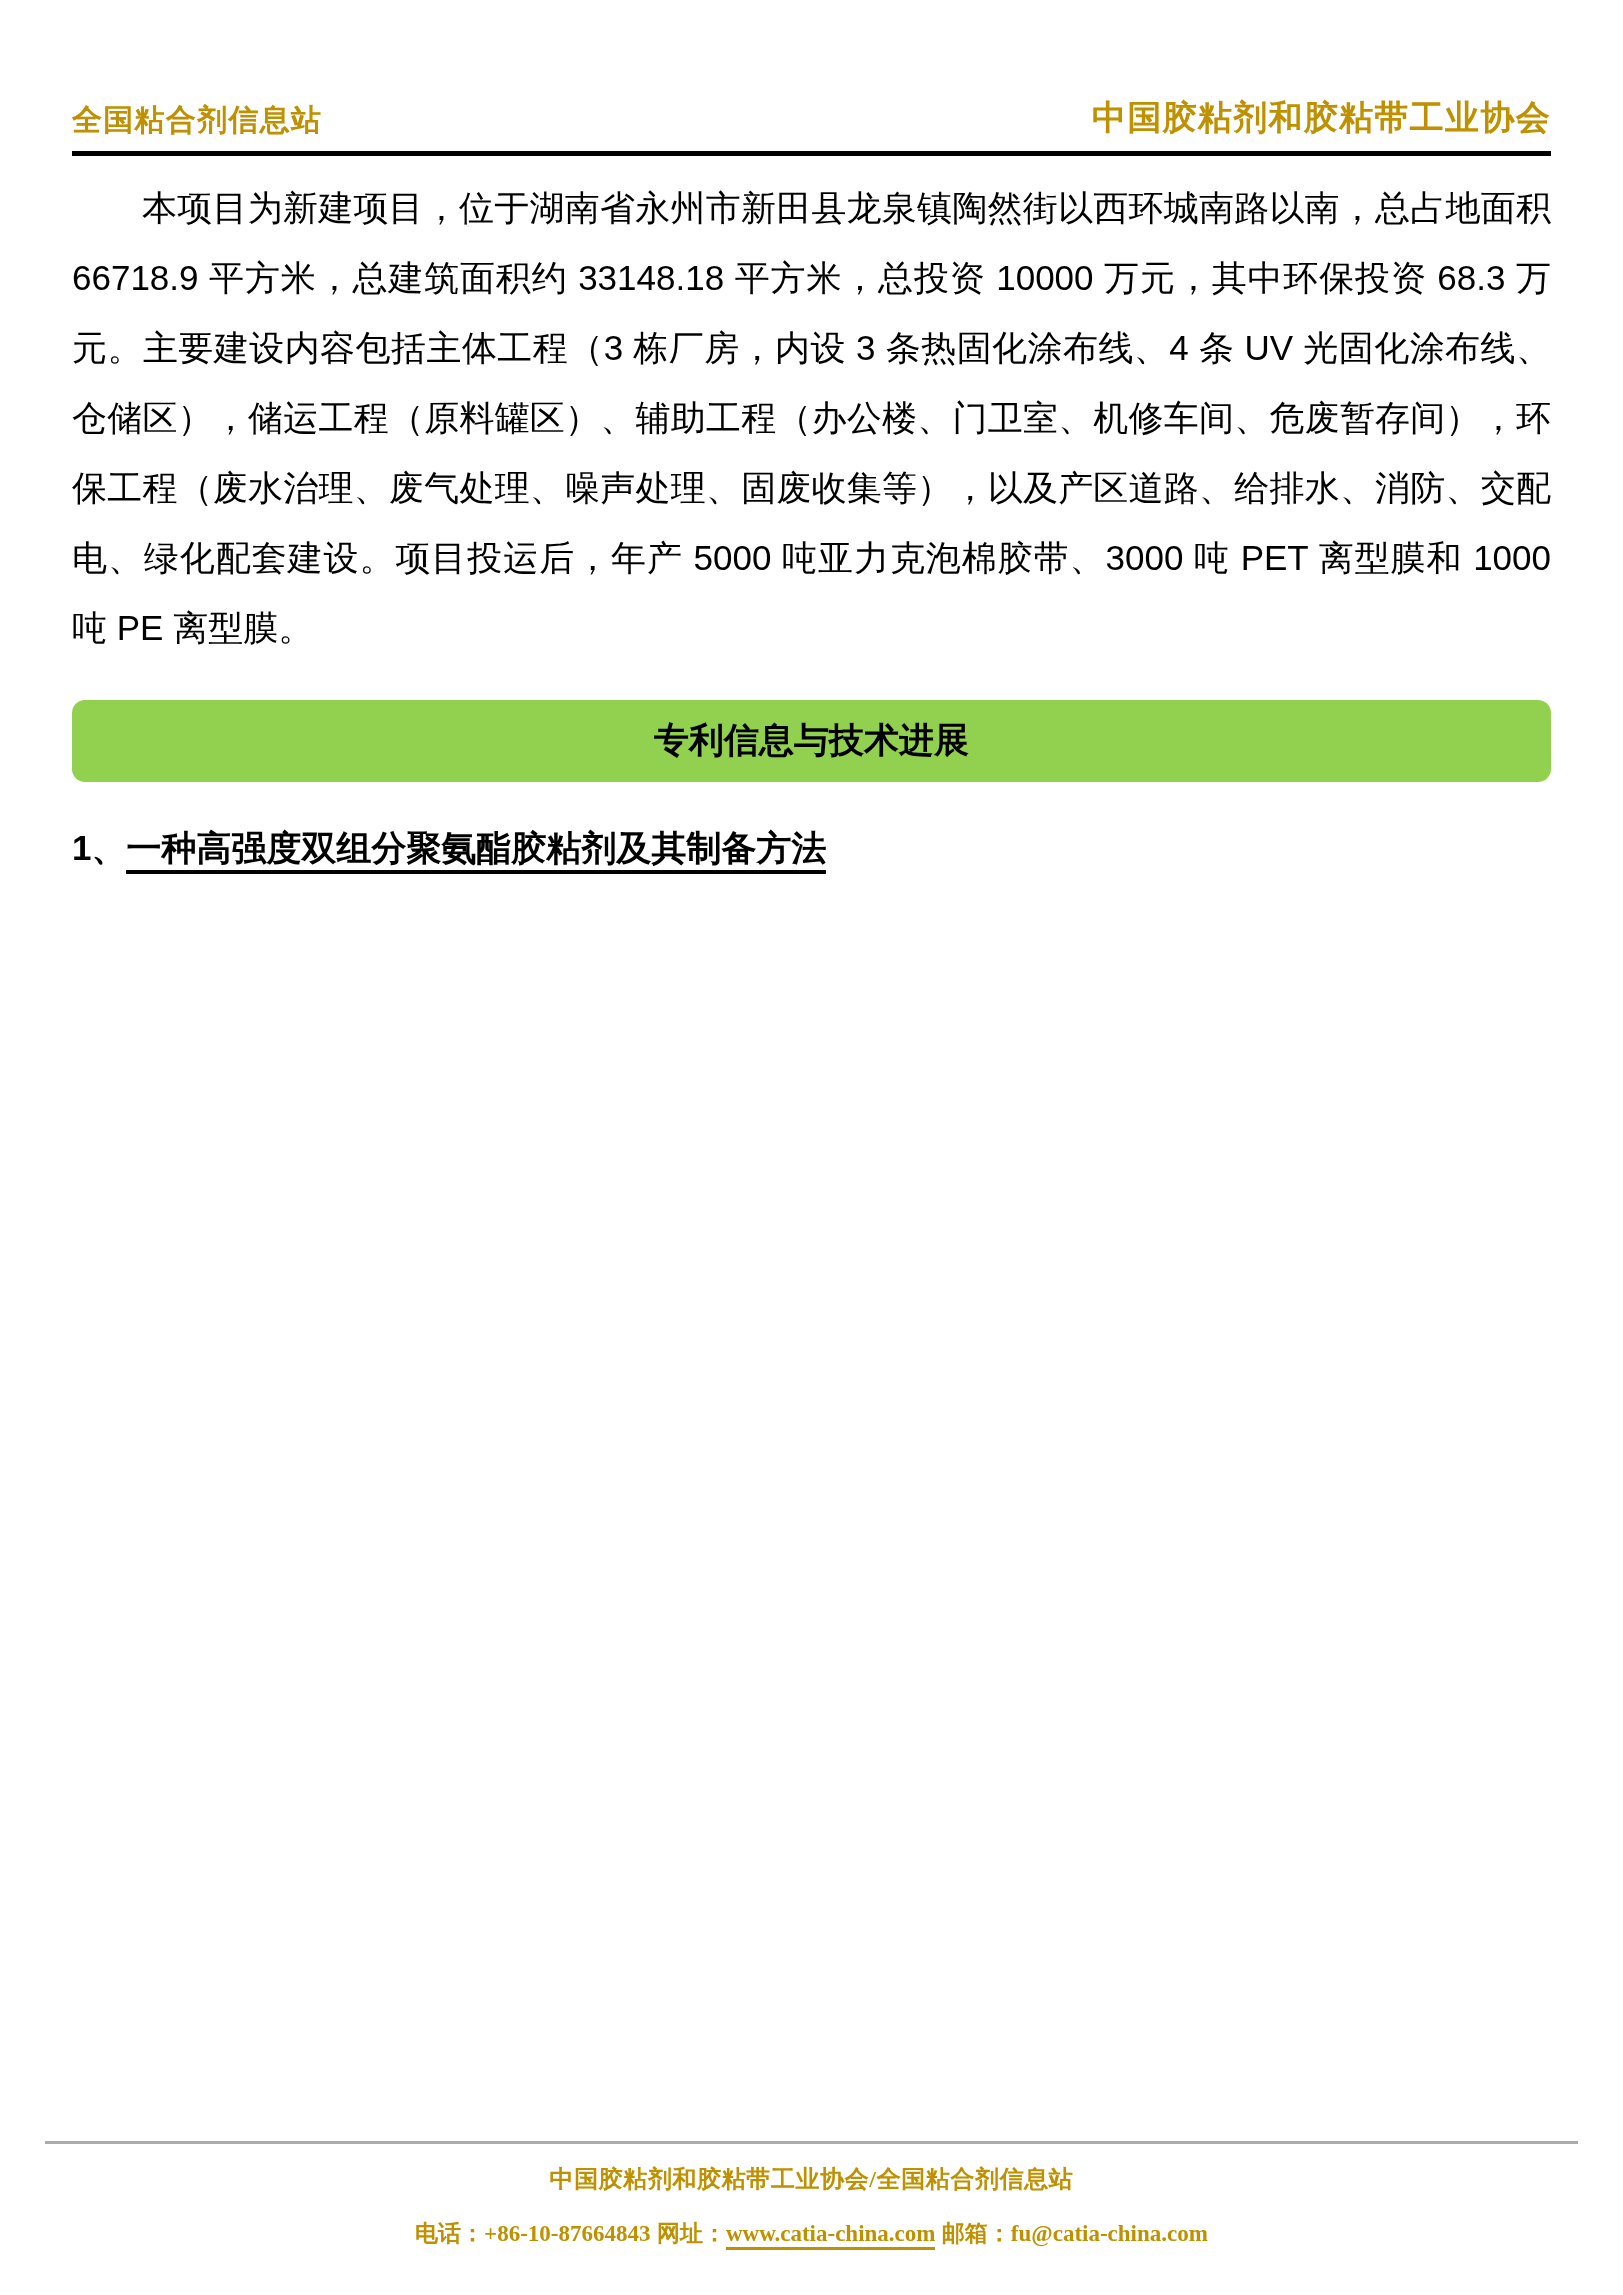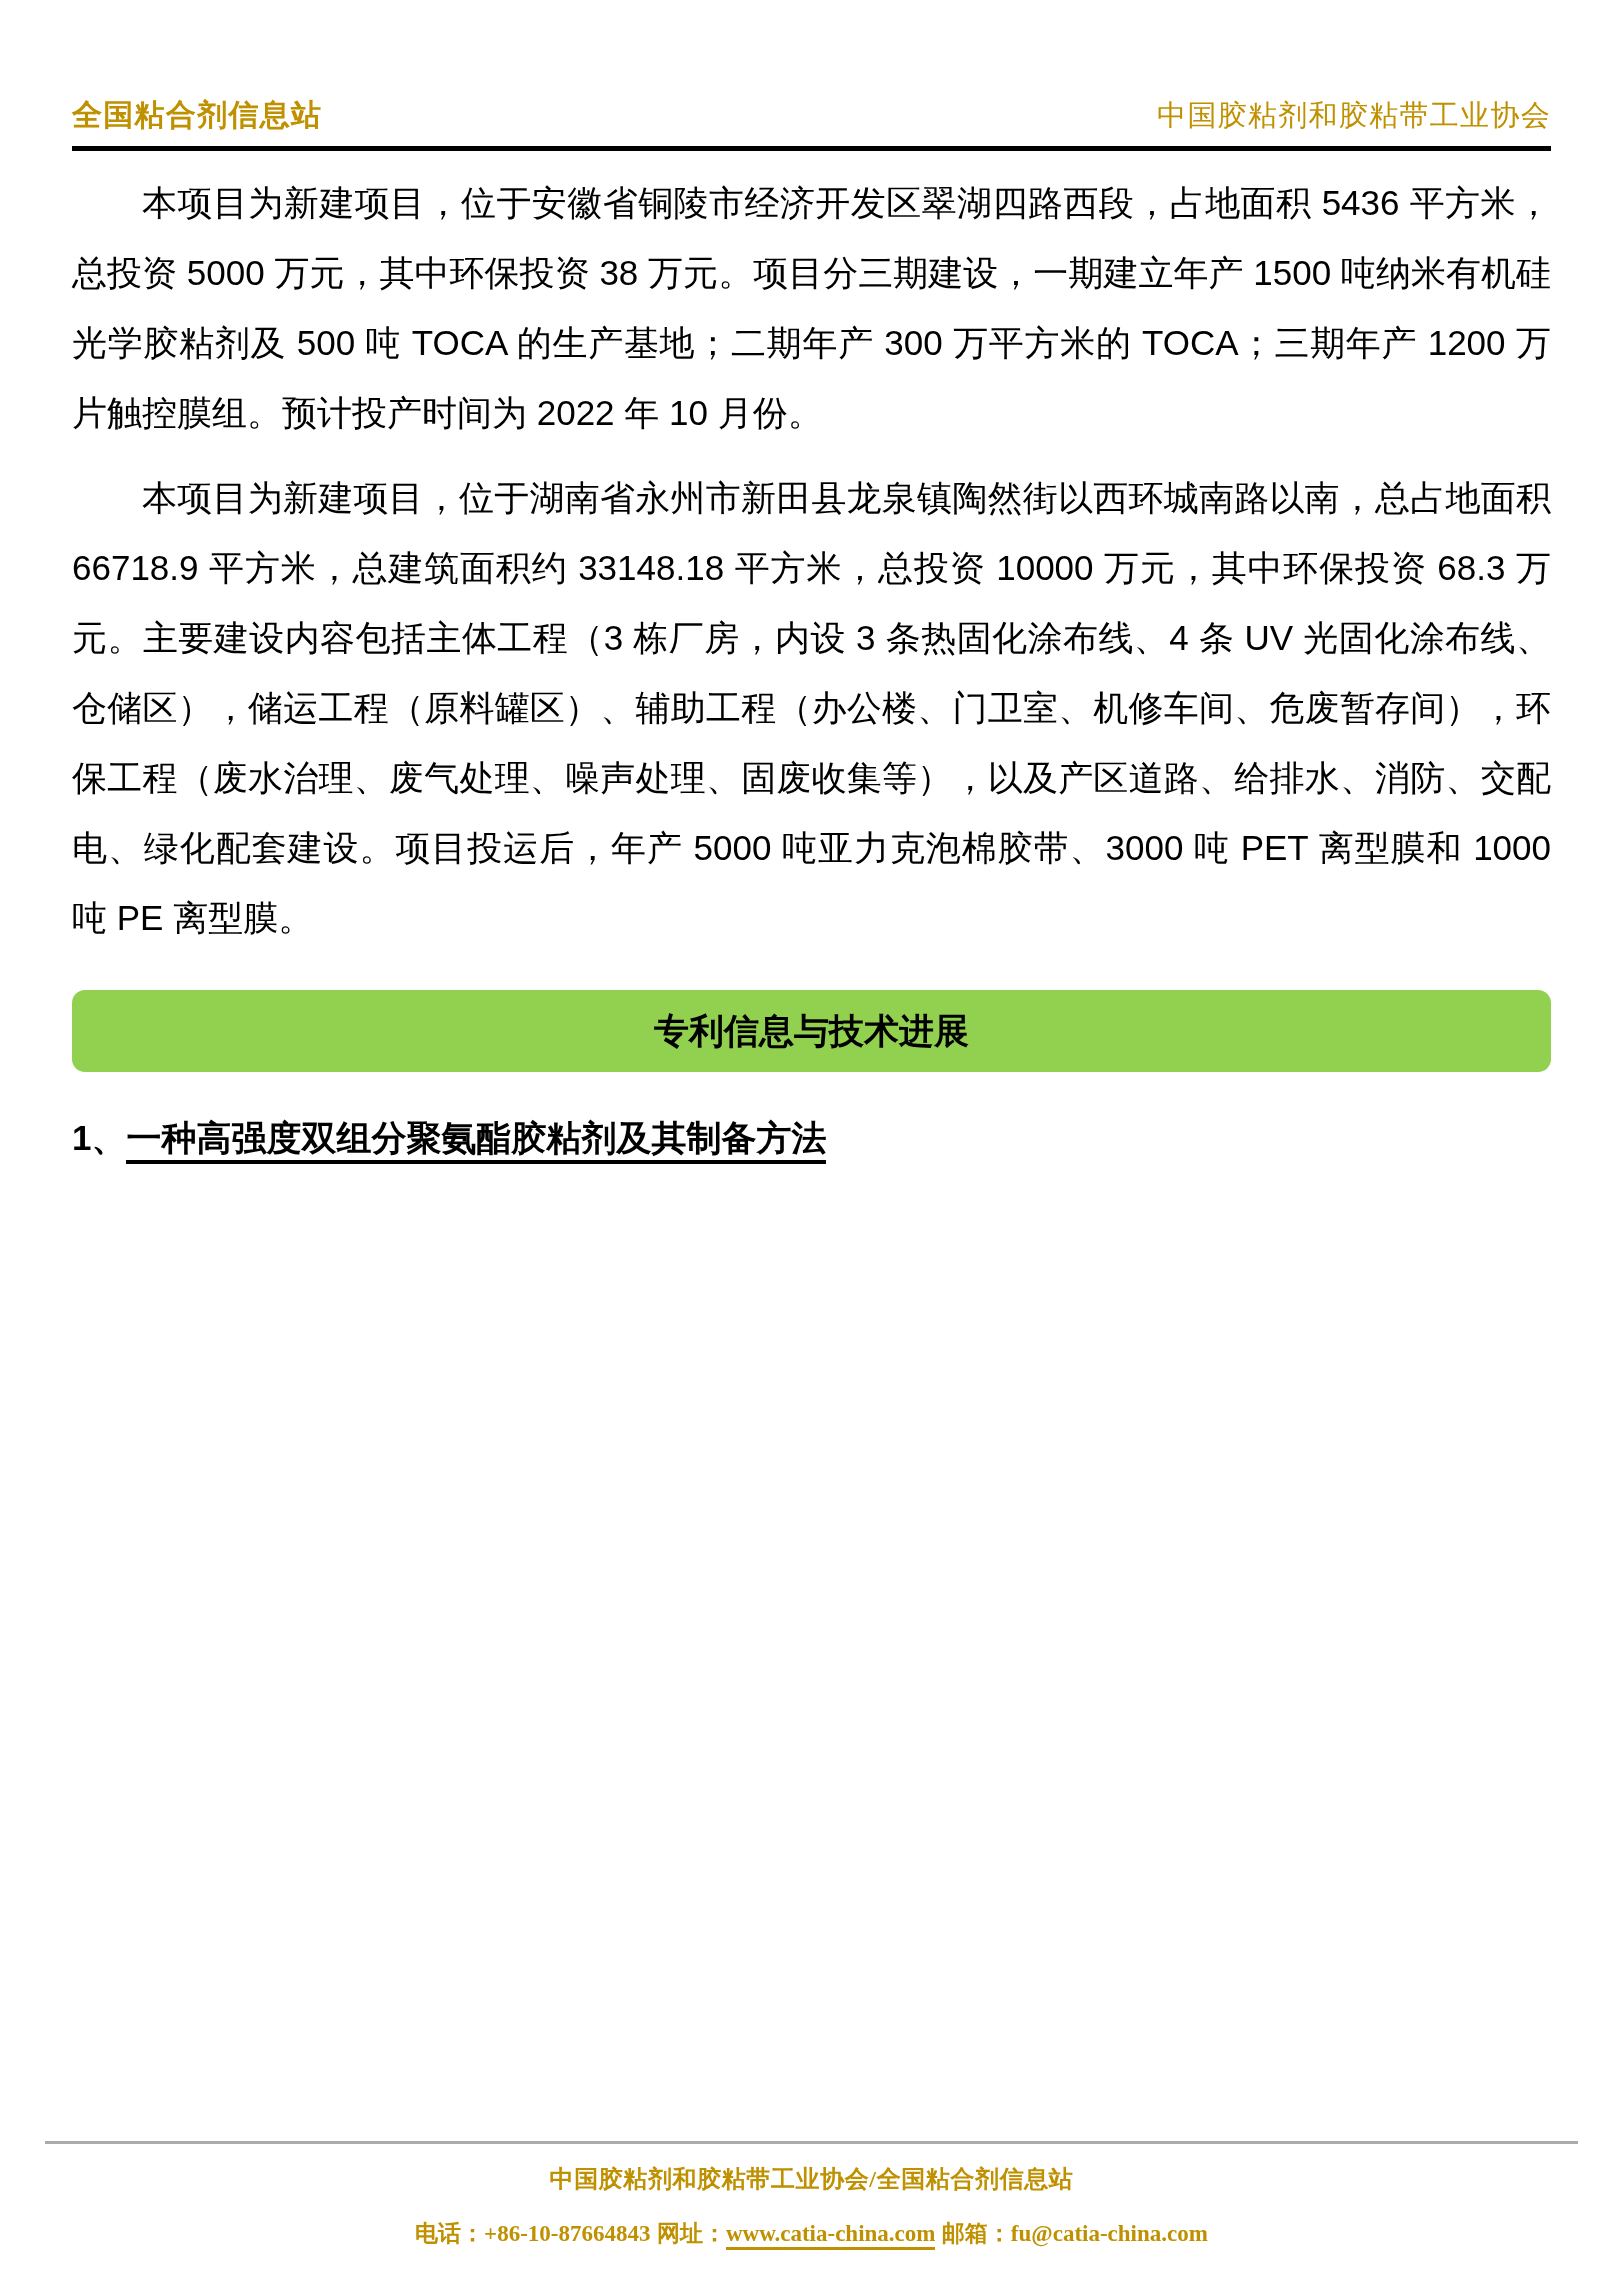--- a/index.html
+++ b/index.html
@@ -15,21 +15,21 @@
   
   .hdr{
     display:flex; justify-content:space-between; align-items:flex-end;
     border-bottom:5.8px solid #000;
     padding-bottom:10.3px;
   }
   .hdr .hdr-left{
     font-size:30px; font-weight:bold; color:#BF9000; letter-spacing:1.3px;
   }
   .hdr .hdr-right{
-    font-size:29px; font-weight:normal; color:#BF9000; letter-spacing:1.3px;
+    font-size:34px; font-weight:bold; color:#BF9000; letter-spacing:1.3px;
   }
   
   .content{margin-top:16.7px;}
   p.body{
     font-size:35px; line-height:2.0; text-align:justify;
     margin:15.4px 0 15.4px 0;
   }
   p.body.indent{ text-indent:2em; }
   h3.item{
     font-size:35px; line-height:2.0; font-weight:bold;
@@ -81,21 +81,20 @@
 
 <div class="page">
 
   <div class="hdr">
     <span class="hdr-left">全国粘合剂信息站</span>
     <span class="hdr-right">中国胶粘剂和胶粘带工业协会</span>
   </div>
 
   <div class="content">
 
-    <p class="body indent">本项目为新建项目，位于安徽省铜陵市经济开发区翠湖四路西段，占地面积 5436 平方米，总投资 5000 万元，其中环保投资 38 万元。项目分三期建设，一期建立年产 1500 吨纳米有机硅光学胶粘剂及 500 吨 TOCA 的生产基地；二期年产 300 万平方米的 TOCA；三期年产 1200 万片触控膜组。预计投产时间为 2022 年 10 月份。</p>
 
 
     <p class="body indent">本项目为新建项目，位于湖南省永州市新田县龙泉镇陶然街以西环城南路以南，总占地面积 66718.9 平方米，总建筑面积约 33148.18 平方米，总投资 10000 万元，其中环保投资 68.3 万元。主要建设内容包括主体工程（3 栋厂房，内设 3 条热固化涂布线、4 条 UV 光固化涂布线、仓储区），储运工程（原料罐区）、辅助工程（办公楼、门卫室、机修车间、危废暂存间），环保工程（废水治理、废气处理、噪声处理、固废收集等），以及产区道路、给排水、消防、交配电、绿化配套建设。项目投运后，年产 5000 吨亚力克泡棉胶带、3000 吨 PET 离型膜和 1000 吨 PE 离型膜。</p>
 
 
 
     <div class="banner">
       <span class="banner-text">专利信息与技术进展</span>
     </div>
 

